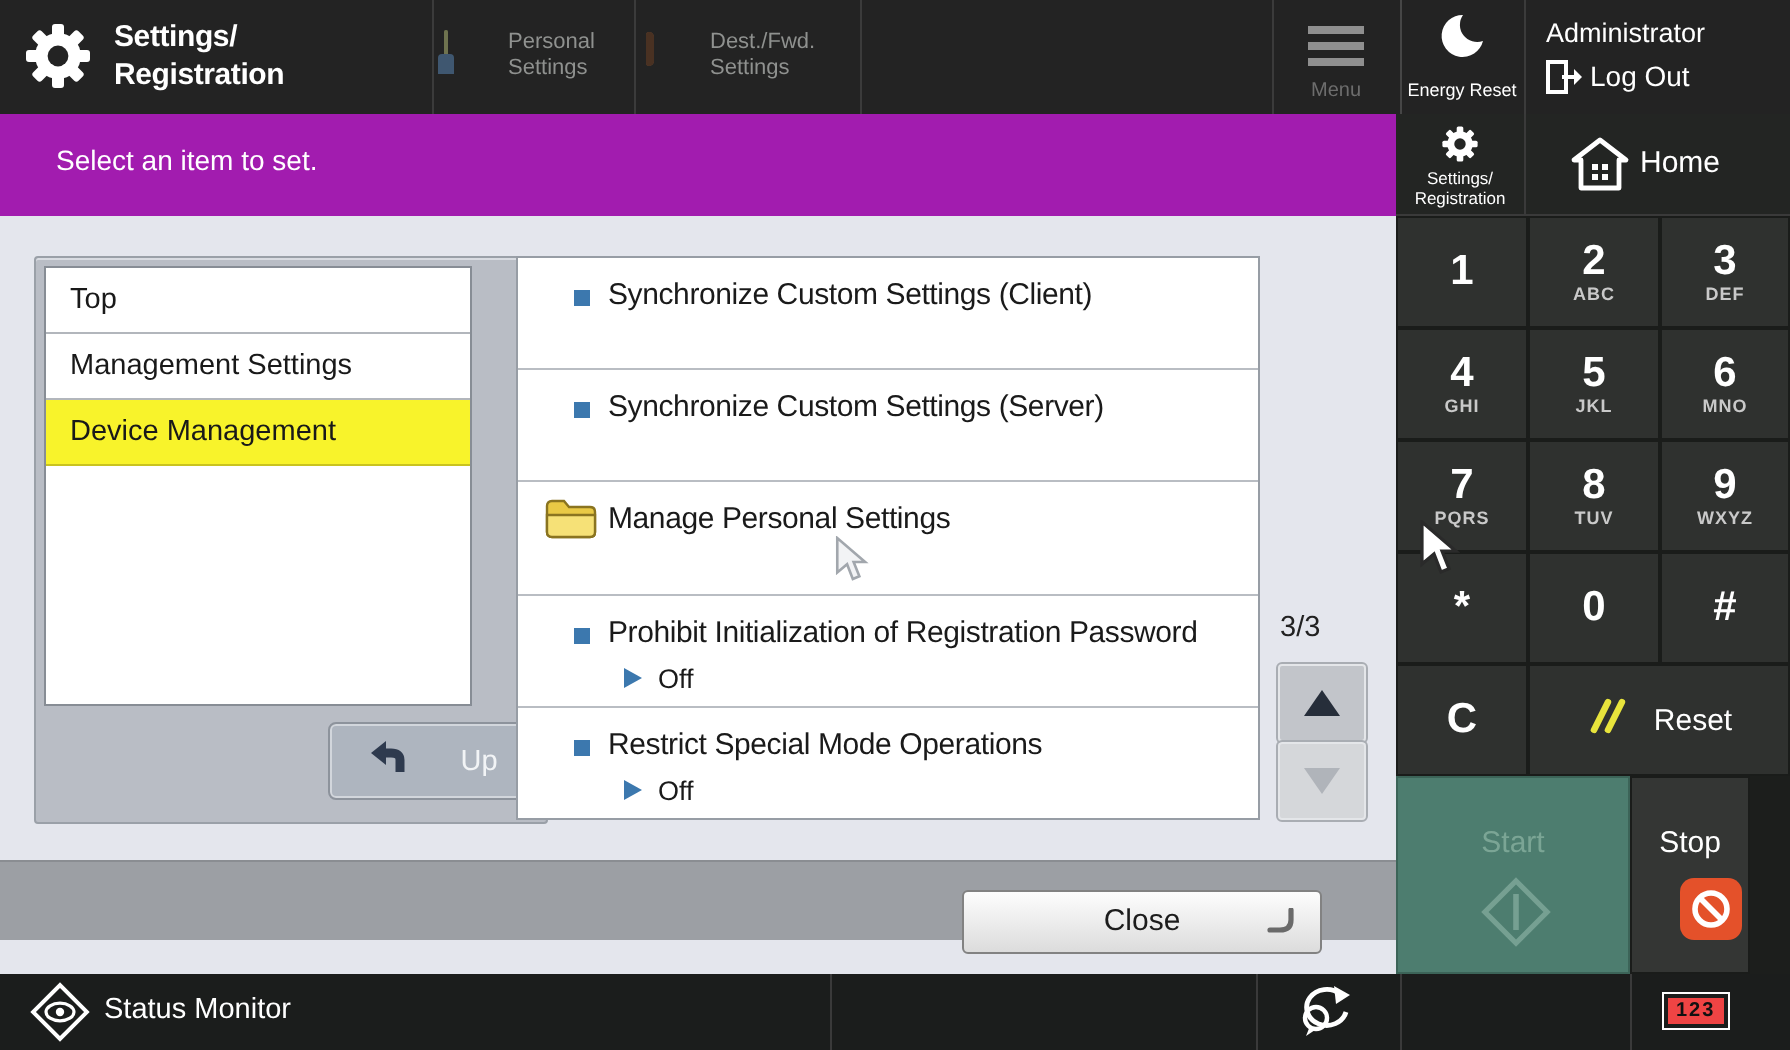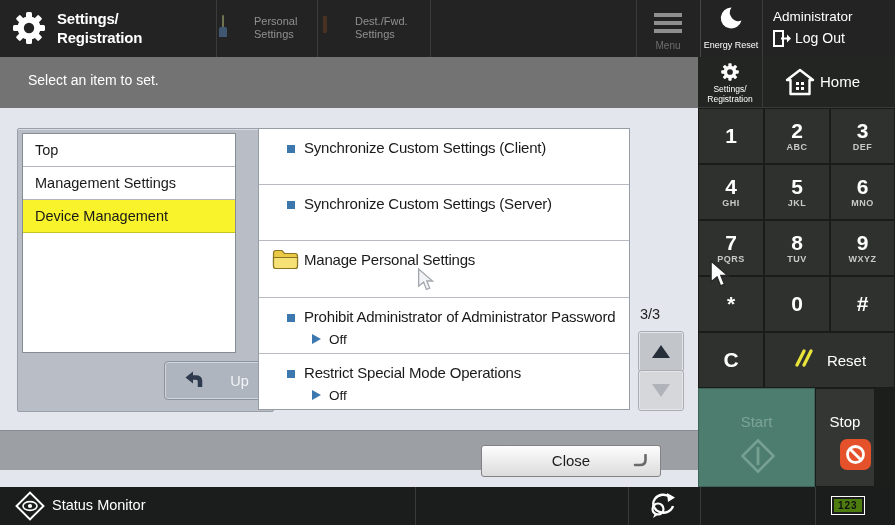--- a/index.html
+++ b/index.html
@@ -25,21 +25,21 @@
   .menu-label { position:absolute; left:0; width:64px; bottom:6px; text-align:center; font-size:10px; color:#6d6d6d; }
   .es-cell { position:absolute; left:700px; top:0; width:62px; height:57px; }
   .es-moon { position:absolute; left:19px; top:6px; }
   .es-label { position:absolute; left:0; bottom:7px; width:62px; text-align:center; font-size:9px; color:#fff; }
   .adm-cell { position:absolute; left:762px; top:0; width:133px; height:57px; color:#fff;padding-left:31px; }
   .adm-name { position:absolute; left:11px; top:9px; font-size:13.5px; }
   .adm-door { position:absolute; left:11px; top:30px; }
   .adm-logout { position:absolute; left:33px; top:30px; font-size:14px; }
 
   
-  .subheader { position:absolute; left:0; top:57px; width:698px; height:65px; background:#737373; }
+  .subheader { position:absolute; left:0; top:57px; width:698px; height:65px; background:#a21caf; }
   .subheader-msg { position:absolute; left:28px; top:15px; color:#fff; font-size:14px; }
 
   
   .content { position:absolute; left:0; top:108px; width:698px; height:322px; background:#e4e6ed; }
 
   .left-panel { position:absolute; left:17px; top:20px; width:257px; height:284px; background:#b9bdc5; border:1px solid #9aa0a8; border-radius:2px; box-shadow:inset 0 1px 0 #d9dce2; }
   .left-list { position:absolute; left:4px; top:4px; width:214px; height:220px; background:#fff; border:1px solid #878d95; }
   .left-row { height:33px; line-height:33px; padding-left:12px; font-size:14.5px; color:#191919; border-bottom:1px solid #b2b6bc; background:#fff; }
   .left-row.selected { background:#f8f32b; border-bottom:1px solid #c9c31f; }
   .up-btn { position:absolute; right:7px; bottom:12px; width:101px; height:37px; background:#aeb5bf; border:1px solid #d2d6dc; outline:1px solid #8d939c; border-radius:3px; display:flex; align-items:center; justify-content:center; gap:27px; }
@@ -88,21 +88,21 @@
   .stop-label { position:absolute; top:24px; width:100%; text-align:center; color:#fff; font-size:15px; }
   .stop-sign { position:absolute; left:24px; top:50px; width:31px; height:31px; background:#e4512a; border-radius:7px; display:flex; align-items:center; justify-content:center; }
 
   
   .bottombar { position:absolute; left:0; top:487px; width:895px; height:38px; background:#1b1d1c; }
   .bb-div { position:absolute; top:0; width:1px; height:38px; background:#3a3a3a; }
   .sm-icon { position:absolute; left:15px; top:4px; }
   .sm-label { position:absolute; left:52px; top:10px; color:#fff; font-size:14.5px; }
   .lang-icon { position:absolute; left:648px; top:5px; }
   .counter-chip { position:absolute; left:831px; top:9px; border:1px solid #fff; padding:2px; }
-  .counter-inner { background:#4d7c0f; color:#111; font-size:10px; font-weight:700; padding:0 4px; line-height:13px; letter-spacing:1px; }
+  .counter-inner { background:#ef4444; color:#111; font-size:10px; font-weight:700; padding:0 4px; line-height:13px; letter-spacing:1px; }
 
   .cursor { position:absolute; z-index:50; }
 </style>
 </head>
 <body>
 
 <div id="screen">
 
   <div class="topbar">
     <div class="brand">
@@ -208,21 +208,21 @@
         <span class="rp-folder">
           <svg width="27" height="22" viewBox="0 0 27 22">
             <path d="M1.5 5 Q1.5 2.5 4 2.5 H10 L12.5 5.5 H23 Q25.5 5.5 25.5 8 V18 Q25.5 20.5 23 20.5 H4 Q1.5 20.5 1.5 18 Z" fill="#e9c945" stroke="#8a7420" stroke-width="1.2"></path>
             <path d="M1.5 9.5 H25.5 V18 Q25.5 20.5 23 20.5 H4 Q1.5 20.5 1.5 18 Z" fill="#f6e177" stroke="#8a7420" stroke-width="1.2"></path>
           </svg>
         </span>
         <span class="rp-label">Manage Personal Settings</span>
       </div>
       <div class="rp-row">
         <span class="rp-bullet"></span>
-        <span class="rp-label">Prohibit Administrator of Administrator Password</span>
+        <span class="rp-label">Prohibit Initialization of Registration Password</span>
         <span class="rp-value">
           <span class="rp-tri"></span>
           <span class="rp-off">Off</span>
         </span>
       </div>
       <div class="rp-row">
         <span class="rp-bullet"></span>
         <span class="rp-label">Restrict Special Mode Operations</span>
         <span class="rp-value">
           <span class="rp-tri"></span>

